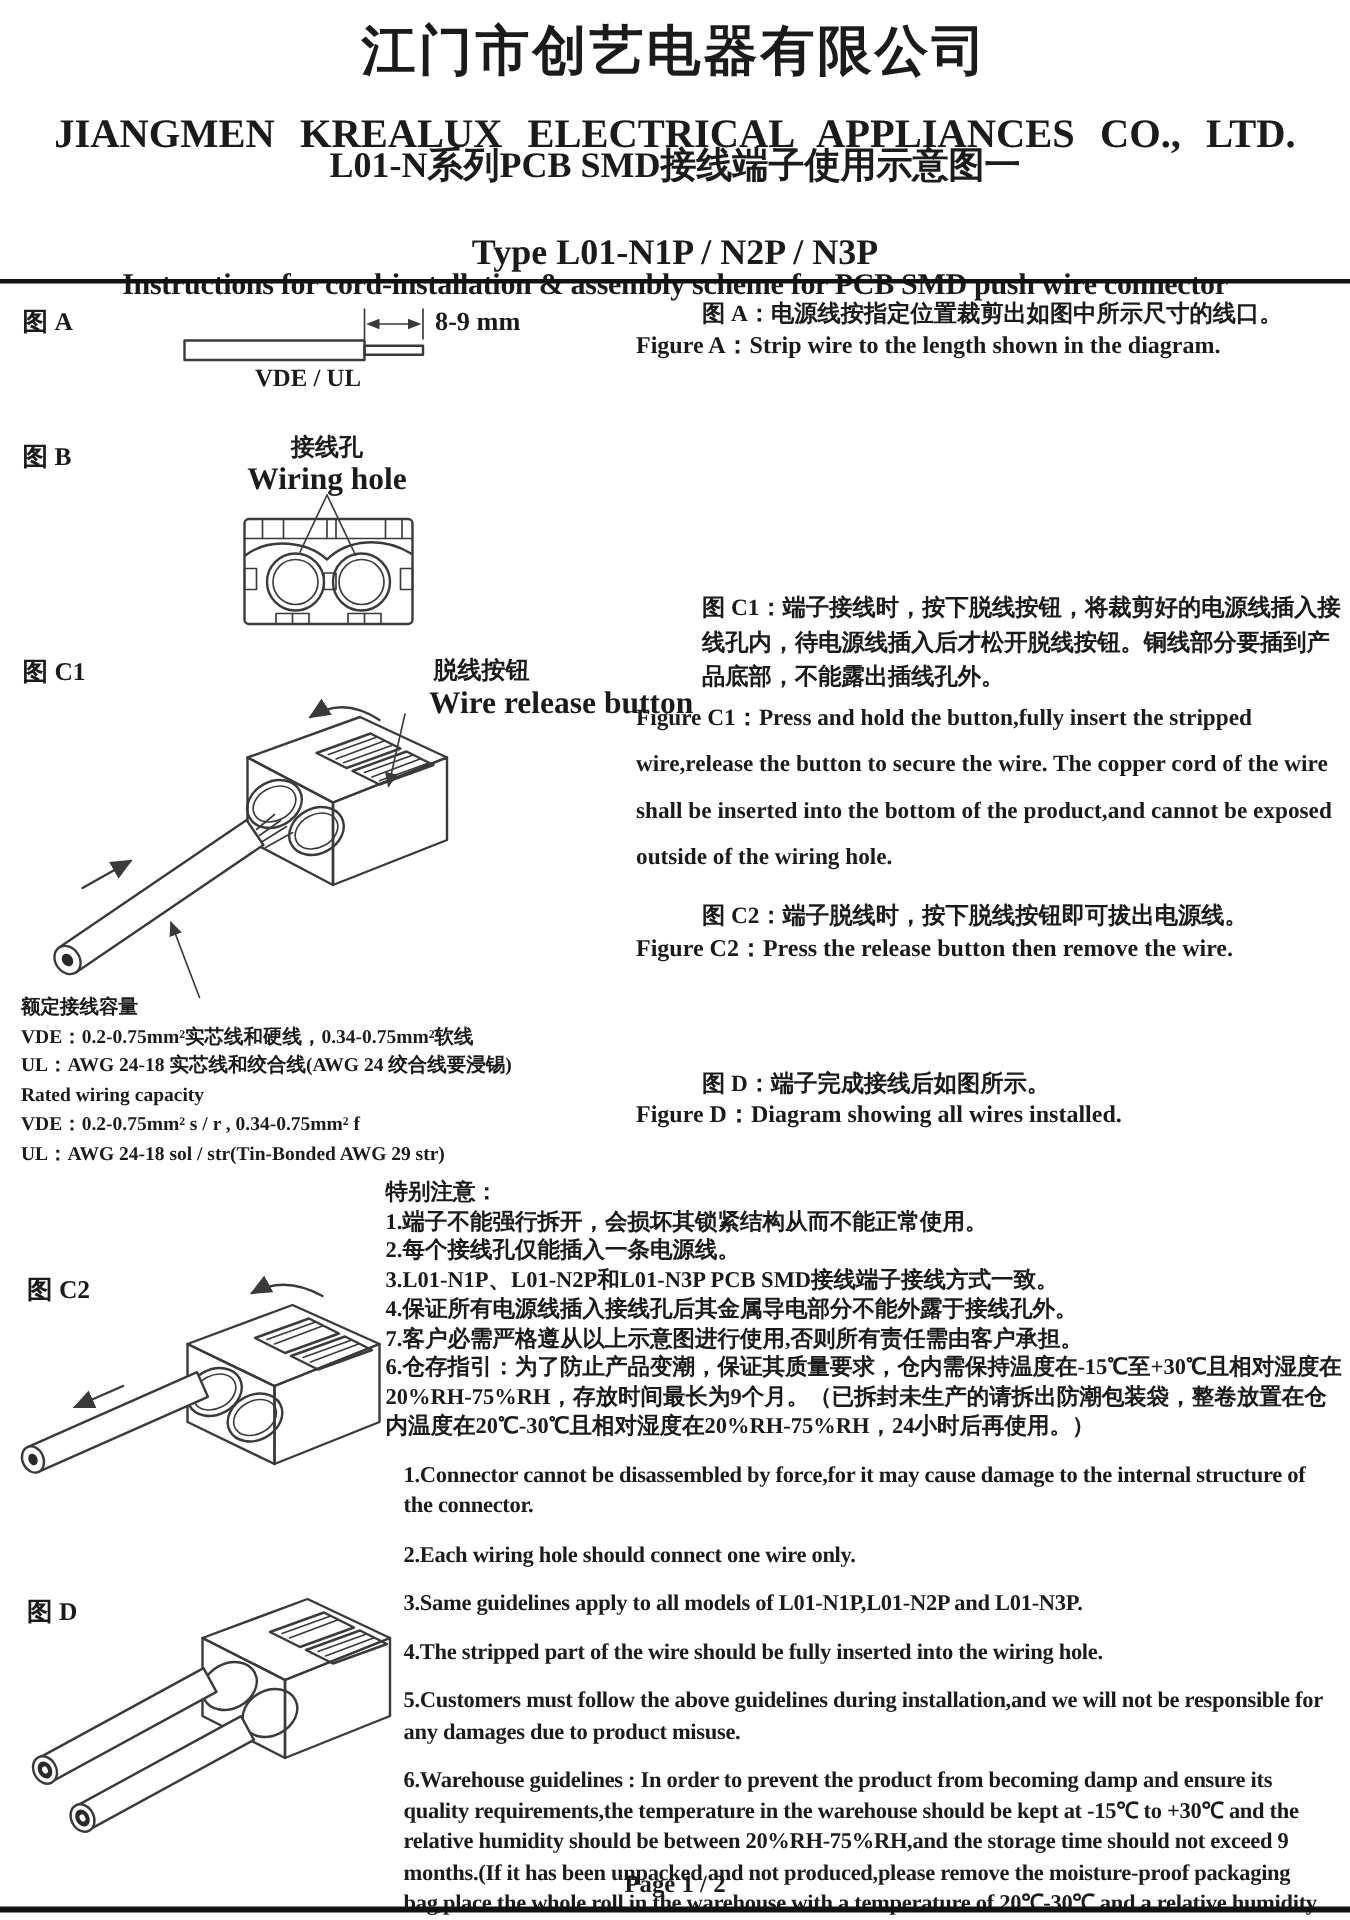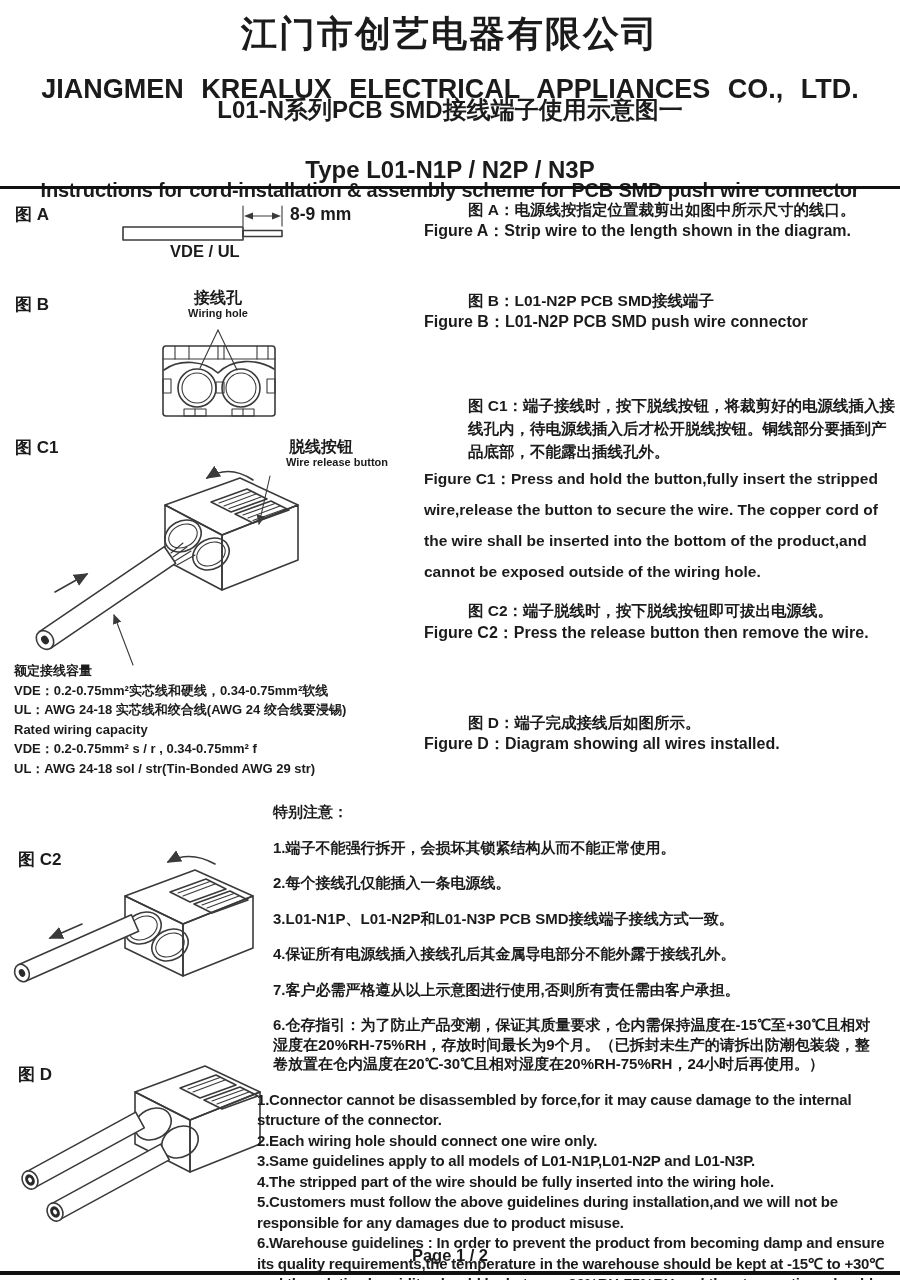--- a/index.html
+++ b/index.html
@@ -1,38 +1,38 @@
 <!DOCTYPE html>
 <html><head>
 <meta charset="utf-8">
 <style>
   html,body{margin:0;padding:0;background:#fff;}
   .page{position:relative;width:900px;height:1280px;background:#fff;overflow:hidden;
-        font-family:Liberation Sans, sans-serif;font-weight:bold;color:#1b1b1b;}
+        font-family:Liberation Serif, serif;font-weight:bold;color:#1b1b1b;}
   .abs{position:absolute;}
   .ctr{left:0;width:900px;text-align:center;}
   .company-cn{top:10px;font-size:36px;letter-spacing:2px;}
   .company-en{top:74px;font-size:27px;word-spacing:10px;}
   .subtitle-cn{top:94px;font-size:24px;}
   .subtitle-en{top:131px;font-size:20px;letter-spacing:-0.2px;margin-top:48px;}
   .type-line{top:156px;font-size:24px;}
   .rule{left:0;width:900px;background:#111;}
   .rule-top{top:186px;height:3px;}
   .rule-bottom{top:1271px;height:4px;}
   .fig-label{font-size:17px;}
   .callout-cn{font-size:16px;}
-  .callout-en{font-size:11px;}
+  .callout-en{font-size:21px;}
   .desc{left:424px;width:474px;font-size:16px;line-height:21px;}
   .desc .cn{font-size:15.5px;padding-left:44px;}
   .desc-c1 .cn{line-height:23px;}
   .desc-c1 .en{font-size:15.5px;line-height:31px;}
   .cap{left:14px;top:661px;font-size:13px;line-height:19.5px;white-space:nowrap;}
   .notes{left:257px;top:786px;width:642px;}
-  .notes .cn{font-size:15px;line-height:19.5px;margin:16px;}
-  .notes .en{font-size:15px;line-height:20.5px;letter-spacing:-0.2px;margin:0;}
+  .notes .cn{font-size:15px;line-height:19.5px;margin:0;}
+  .notes .en{font-size:15px;line-height:20.5px;letter-spacing:-0.2px;margin:12px;}
   .notes .cap-title{font-size:15.5px;line-height:20.5px;margin:0;}
   .footer-page{top:1246px;font-size:16.5px;}
   svg{overflow:visible;}
   .ln{stroke:#3a3a3a;stroke-width:1.6;fill:none;stroke-linejoin:round;stroke-linecap:round;}
   .thin{stroke-width:1.1;}
   .wirefill{fill:#fff;stroke:#3a3a3a;stroke-width:1.6;stroke-linejoin:round;}
 </style>
 </head>
 <body>
 
@@ -82,24 +82,20 @@
     <circle class="ln" cx="83" cy="62" r="19"></circle>
     <circle class="ln thin" cx="83" cy="62" r="15"></circle>
     <rect class="ln thin" x="5" y="53" width="8" height="14"></rect>
     <rect class="ln thin" x="109" y="53" width="8" height="14"></rect>
     <rect class="ln thin" x="58" y="56" width="8" height="11"></rect>
     <rect class="ln thin" x="26" y="83" width="22" height="7"></rect>
     <line class="ln thin" x1="37" y1="83" x2="37" y2="90"></line>
     <rect class="ln thin" x="74" y="83" width="22" height="7"></rect>
     <line class="ln thin" x1="85" y1="83" x2="85" y2="90"></line>
   </svg>
-  <div class="abs desc" style="top:290px;">
-    <div class="cn">图 B：L01-N2P PCB SMD接线端子</div>
-    <div class="en">Figure B：L01-N2P PCB SMD push wire connector</div>
-  </div>
 
   <div class="abs fig-label" style="left:15px;top:436px;">图 C1</div>
   <div class="abs callout-cn" style="left:289px;top:437px;">脱线按钮</div>
   <div class="abs callout-en" style="left:243px;top:456px;margin-left:43px;">Wire release button</div>
   <svg class="abs" style="left:15px;top:462px;" width="300" height="205" viewBox="0 0 300 205">
     <defs>
       <marker id="ahC1" markerWidth="11" markerHeight="9" refX="8" refY="4" orient="auto">
         <path d="M0,0 L9,4 L0,8 z" fill="#3a3a3a"></path>
       </marker>
     </defs>

